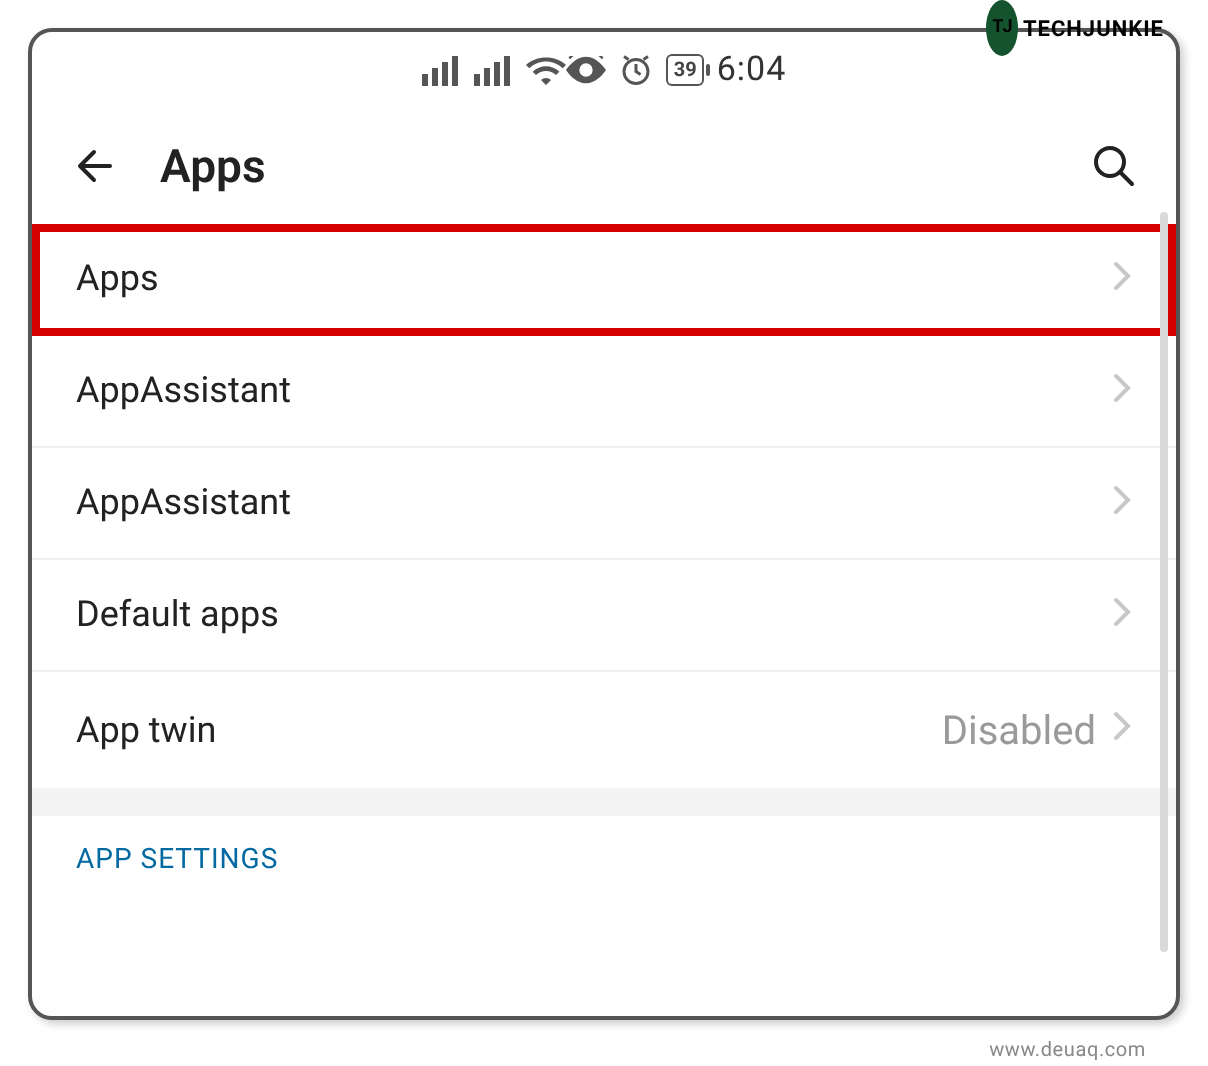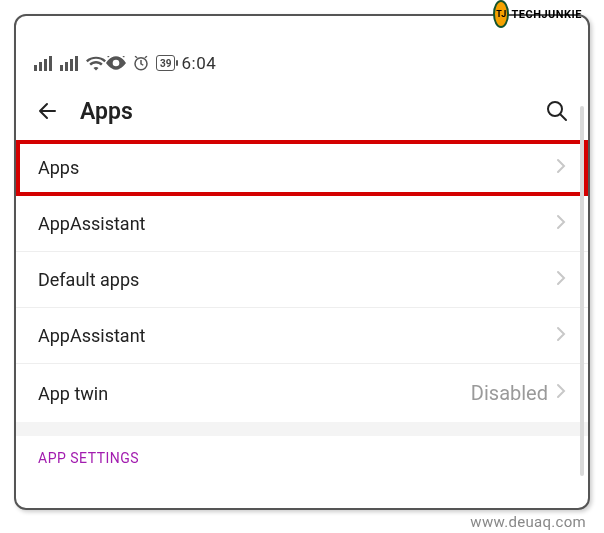--- a/index.html
+++ b/index.html
@@ -29,35 +29,34 @@
     display: flex;
     align-items: center;
     gap: 2px;
     font-weight: bold;
     font-size: 11px;
     letter-spacing: 0.5px;
     color: #000;
     z-index: 10;
   }
   .brand-circle {
-    width: 16px; height:28px; border:2px solid #14532d; border-radius:50%;
+    width: 16px; height:28px; border:8px solid #14532d; border-radius:50%;
     display:inline-flex; align-items:center; justify-content:center;
     font-size:9px; font-weight:bold; background:#f5a100; color:#000;
   }
   .footer-credit {
-    position:absolute; bottom:2px; right:18px; font-size:15px; color:#888; letter-spacing:0.3px;
+    position:absolute; bottom:2px; right:31px; font-size:10px; color:#888; letter-spacing:0.3px;
   }
   
   .statusbar {
     height: 38px;
-    display:flex; align-items:center; justify-content:flex-start;
+    display:flex; align-items:center; justify-content:center;
     padding: 0 18px;
     color:#444;
     font-size:16px;
-    margin-top:28px;
   }
   .status-left { display:flex; gap:8px; align-items:flex-end; }
   .status-right { display:flex; gap:6px; align-items:center; }
   .bars { display:inline-flex; align-items:flex-end; gap:2px; }
   .bars span { width:3px; background:#555; }
   .bars span:nth-child(1){height:6px}
   .bars span:nth-child(2){height:9px}
   .bars span:nth-child(3){height:12px}
   .bars span:nth-child(4){height:15px}
   .wifi-icon svg, .eye-icon svg, .alarm-icon svg { display:block; }
@@ -96,21 +95,21 @@
   .row.highlight {
     outline:4px solid #d40000;
     outline-offset:-4px;
     border-bottom:1px solid transparent;
   }
   .row.last-nodiv { border-bottom:none; }
 
   .section-gap { height:14px; background:#f4f4f4; }
   .section-header {
     padding: 14px 22px 8px;
-    font-size:14px; color:#a21caf; letter-spacing:0.5px;
+    font-size:14px; color:#0369a1; letter-spacing:0.5px;
     background:#fff;
   }
 
   .scrollbar {
     position:absolute; right:4px; top:90px; width:4px; height:370px;
     background:#d9d9d9; border-radius:2px;
   }
 </style>
 </head>
 <body>
@@ -199,32 +198,32 @@
       <span class="row-right">
         <span class="chevron">
           <svg width="10" height="16" viewBox="0 0 10 16">
               <path d="M2 2l6 6-6 6" stroke="#c8c8c8" stroke-width="2" fill="none" stroke-linecap="round"></path>
             </svg>
         </span>
       </span>
     </div>
 
     <div class="row">
+      <span class="row-label">AppAssistant</span>
+      <span class="row-right">
+        <span class="chevron">
+          <svg width="10" height="16" viewBox="0 0 10 16">
+              <path d="M2 2l6 6-6 6" stroke="#c8c8c8" stroke-width="2" fill="none" stroke-linecap="round"></path>
+            </svg>
+        </span>
+      </span>
+    </div>
+
+    <div class="row">
       <span class="row-label">Default apps</span>
-      <span class="row-right">
-        <span class="chevron">
-          <svg width="10" height="16" viewBox="0 0 10 16">
-              <path d="M2 2l6 6-6 6" stroke="#c8c8c8" stroke-width="2" fill="none" stroke-linecap="round"></path>
-            </svg>
-        </span>
-      </span>
-    </div>
-
-    <div class="row">
-      <span class="row-label">AppAssistant</span>
       <span class="row-right">
         <span class="chevron">
           <svg width="10" height="16" viewBox="0 0 10 16">
               <path d="M2 2l6 6-6 6" stroke="#c8c8c8" stroke-width="2" fill="none" stroke-linecap="round"></path>
             </svg>
         </span>
       </span>
     </div>
 
     <div class="row last-nodiv">

